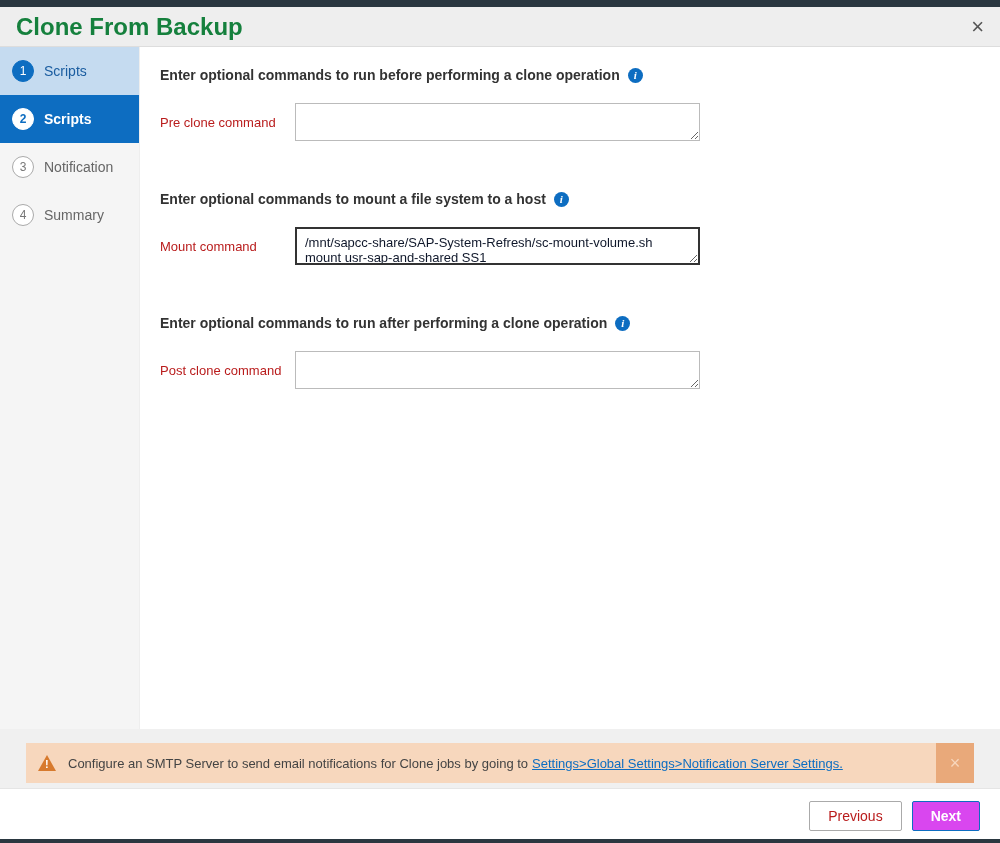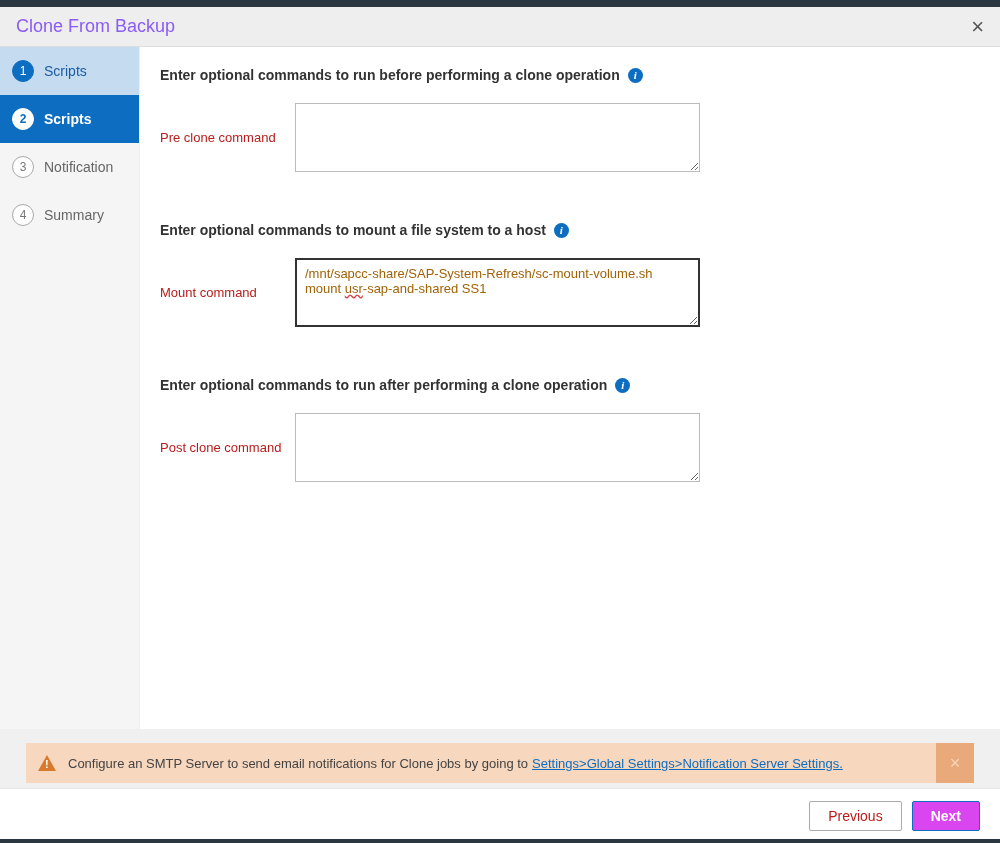--- a/index.html
+++ b/index.html
@@ -20,23 +20,23 @@
   .header {
     background: #eeeeee;
     height: 40px;
     display: flex;
     align-items: center;
     justify-content: space-between;
     padding: 0 12px 0 16px;
     border-bottom: 1px solid #ddd;
   }
   .header-title {
-    font-size: 18px;
-    color: #8b5cf6;
-    font-weight: 400;
+    font-size: 24px;
+    color: #15803d;
+    font-weight: 700;
   }
   .close-btn {
     font-size: 22px;
     color: #555;
     cursor: pointer;
     padding: 0 4px;
   }
 
   .content {
     display: flex;
@@ -127,27 +127,27 @@
     align-items: center;
     margin-bottom: 50px;
   }
   .field-label {
     width: 135px;
     font-size: 13px;
     color: #b91c1c;
   }
   .field-input {
     width: 405px;
-    height: 69px;
+    height: 38px;
     border: 1px solid #bbb;
     resize: both;
     padding: 6px 8px;
     font-size: 13px;
     font-family: "Segoe UI", Arial, sans-serif;
-    color: #a16207;
+    color: #0f172a;
     overflow: auto;
   }
   .field-input.thick {
     border: 2px solid #333;
   }
   .underline-squiggle {
     text-decoration: underline wavy #d04040;
     text-decoration-skip-ink: none;
   }
 

